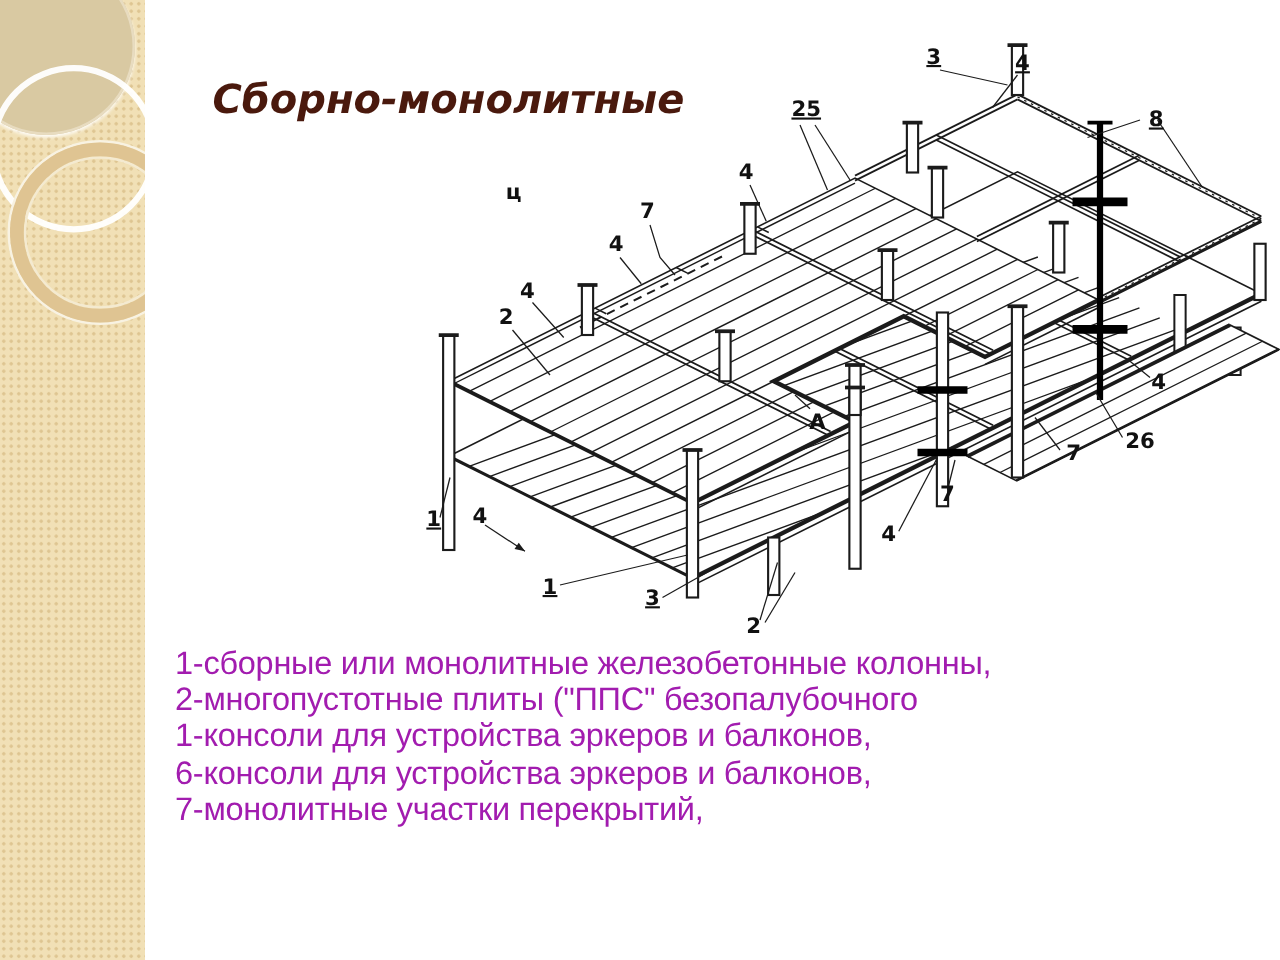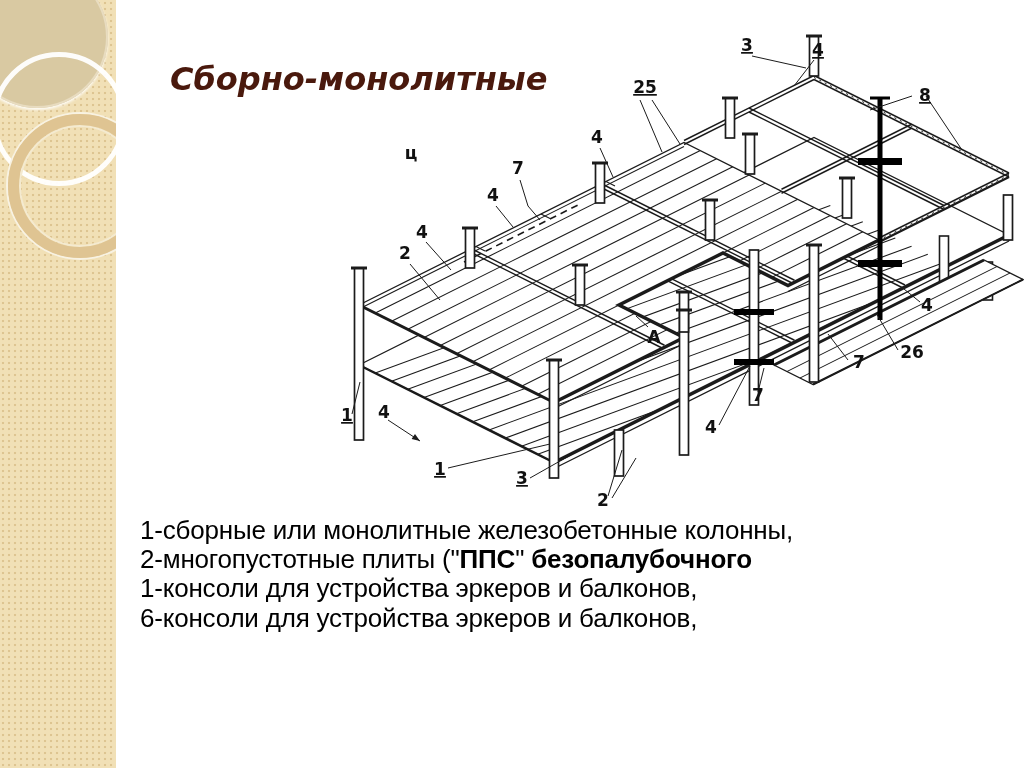--- a/index.html
+++ b/index.html
@@ -17,23 +17,23 @@
            background:transparent;}
   .c-tan-ring{left:8px;top:114px;width:122px;height:122px;border:11px solid #dfc492;
            box-shadow:inset 0 0 0 2px #f4ead0, 0 0 0 2px #f8f2e2;background:transparent;}
   
   .title{position:absolute;left:170px;top:60px;font-style:italic;font-weight:600;
          font-size:32px;letter-spacing:0;font-family:"DejaVu Sans",sans-serif;}
   
   .diagram{position:absolute;left:314px;top:10px;width:710px;height:500px;}
   svg text.dlabel{font-family:"DejaVu Sans",sans-serif;font-weight:bold;font-size:17px;fill:#111;}
   
-  .legend{position:absolute;left:140px;top:516px;width:790px;color:#000000;
+  .legend{position:absolute;left:140px;top:516px;width:790px;color:#a21caf;
           font-size:26px;line-height:29.2px;letter-spacing:-0.2px;}
-  .legend .b{font-weight:bold;}
+  .legend .b{font-weight:normal;}
 </style>
 </head>
 <body>
 
 <div class="sidebar">
   <div class="circle c-solid"></div>
   <div class="circle c-white-ring"></div>
   <div class="circle c-tan-ring"></div>
 </div>
 
@@ -243,13 +243,14 @@
       <text x="598" y="348" text-anchor="middle" class="dlabel">26</text>
       <text x="613" y="301" text-anchor="middle" class="dlabel">4</text>
     </g>
 </svg>
 
 <div class="legend" id="legend">
     <div><span>1-сборные или монолитные железобетонные колонны,</span></div>
     <div><span>2-многопустотные плиты ("</span><span class="b">ППС</span><span>" </span><span class="b">безопалубочного</span></div>
     <div><span>1-консоли для устройства эркеров и балконов,</span></div>
     <div><span>6-консоли для устройства эркеров и балконов,</span></div>
+    <div><span>7-монолитные участки перекрытий,</span></div>
   </div>
 
 </body></html>

